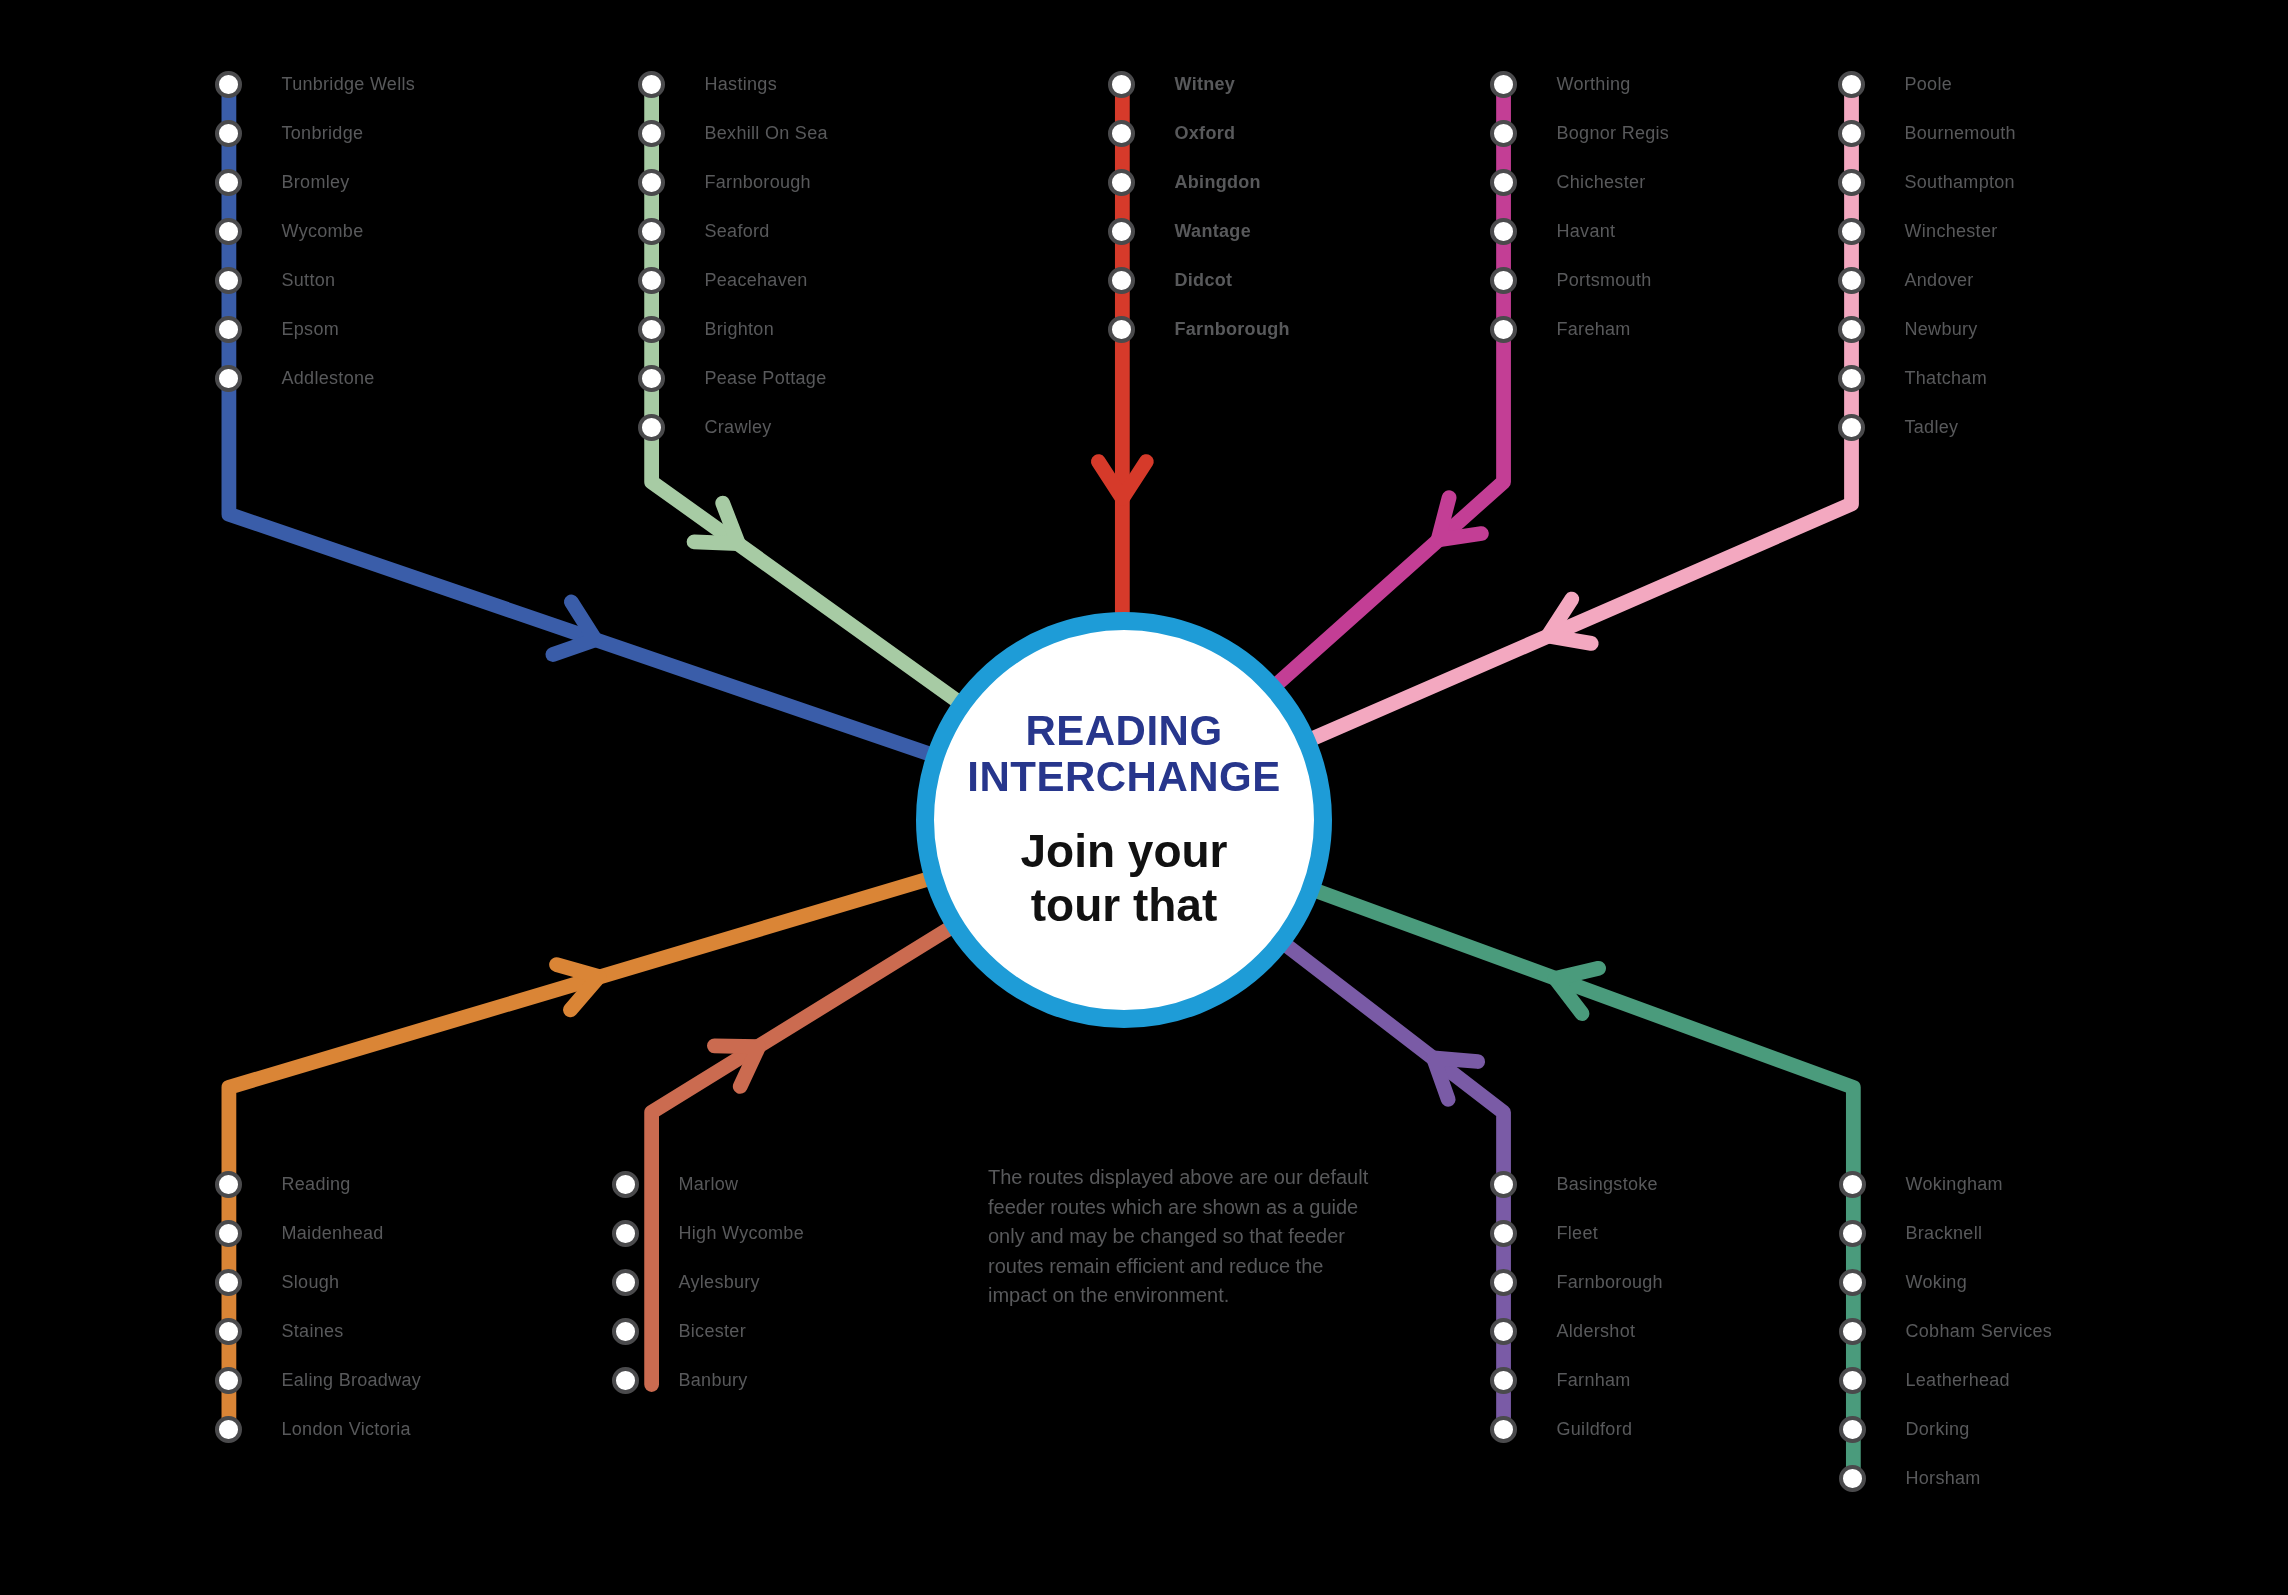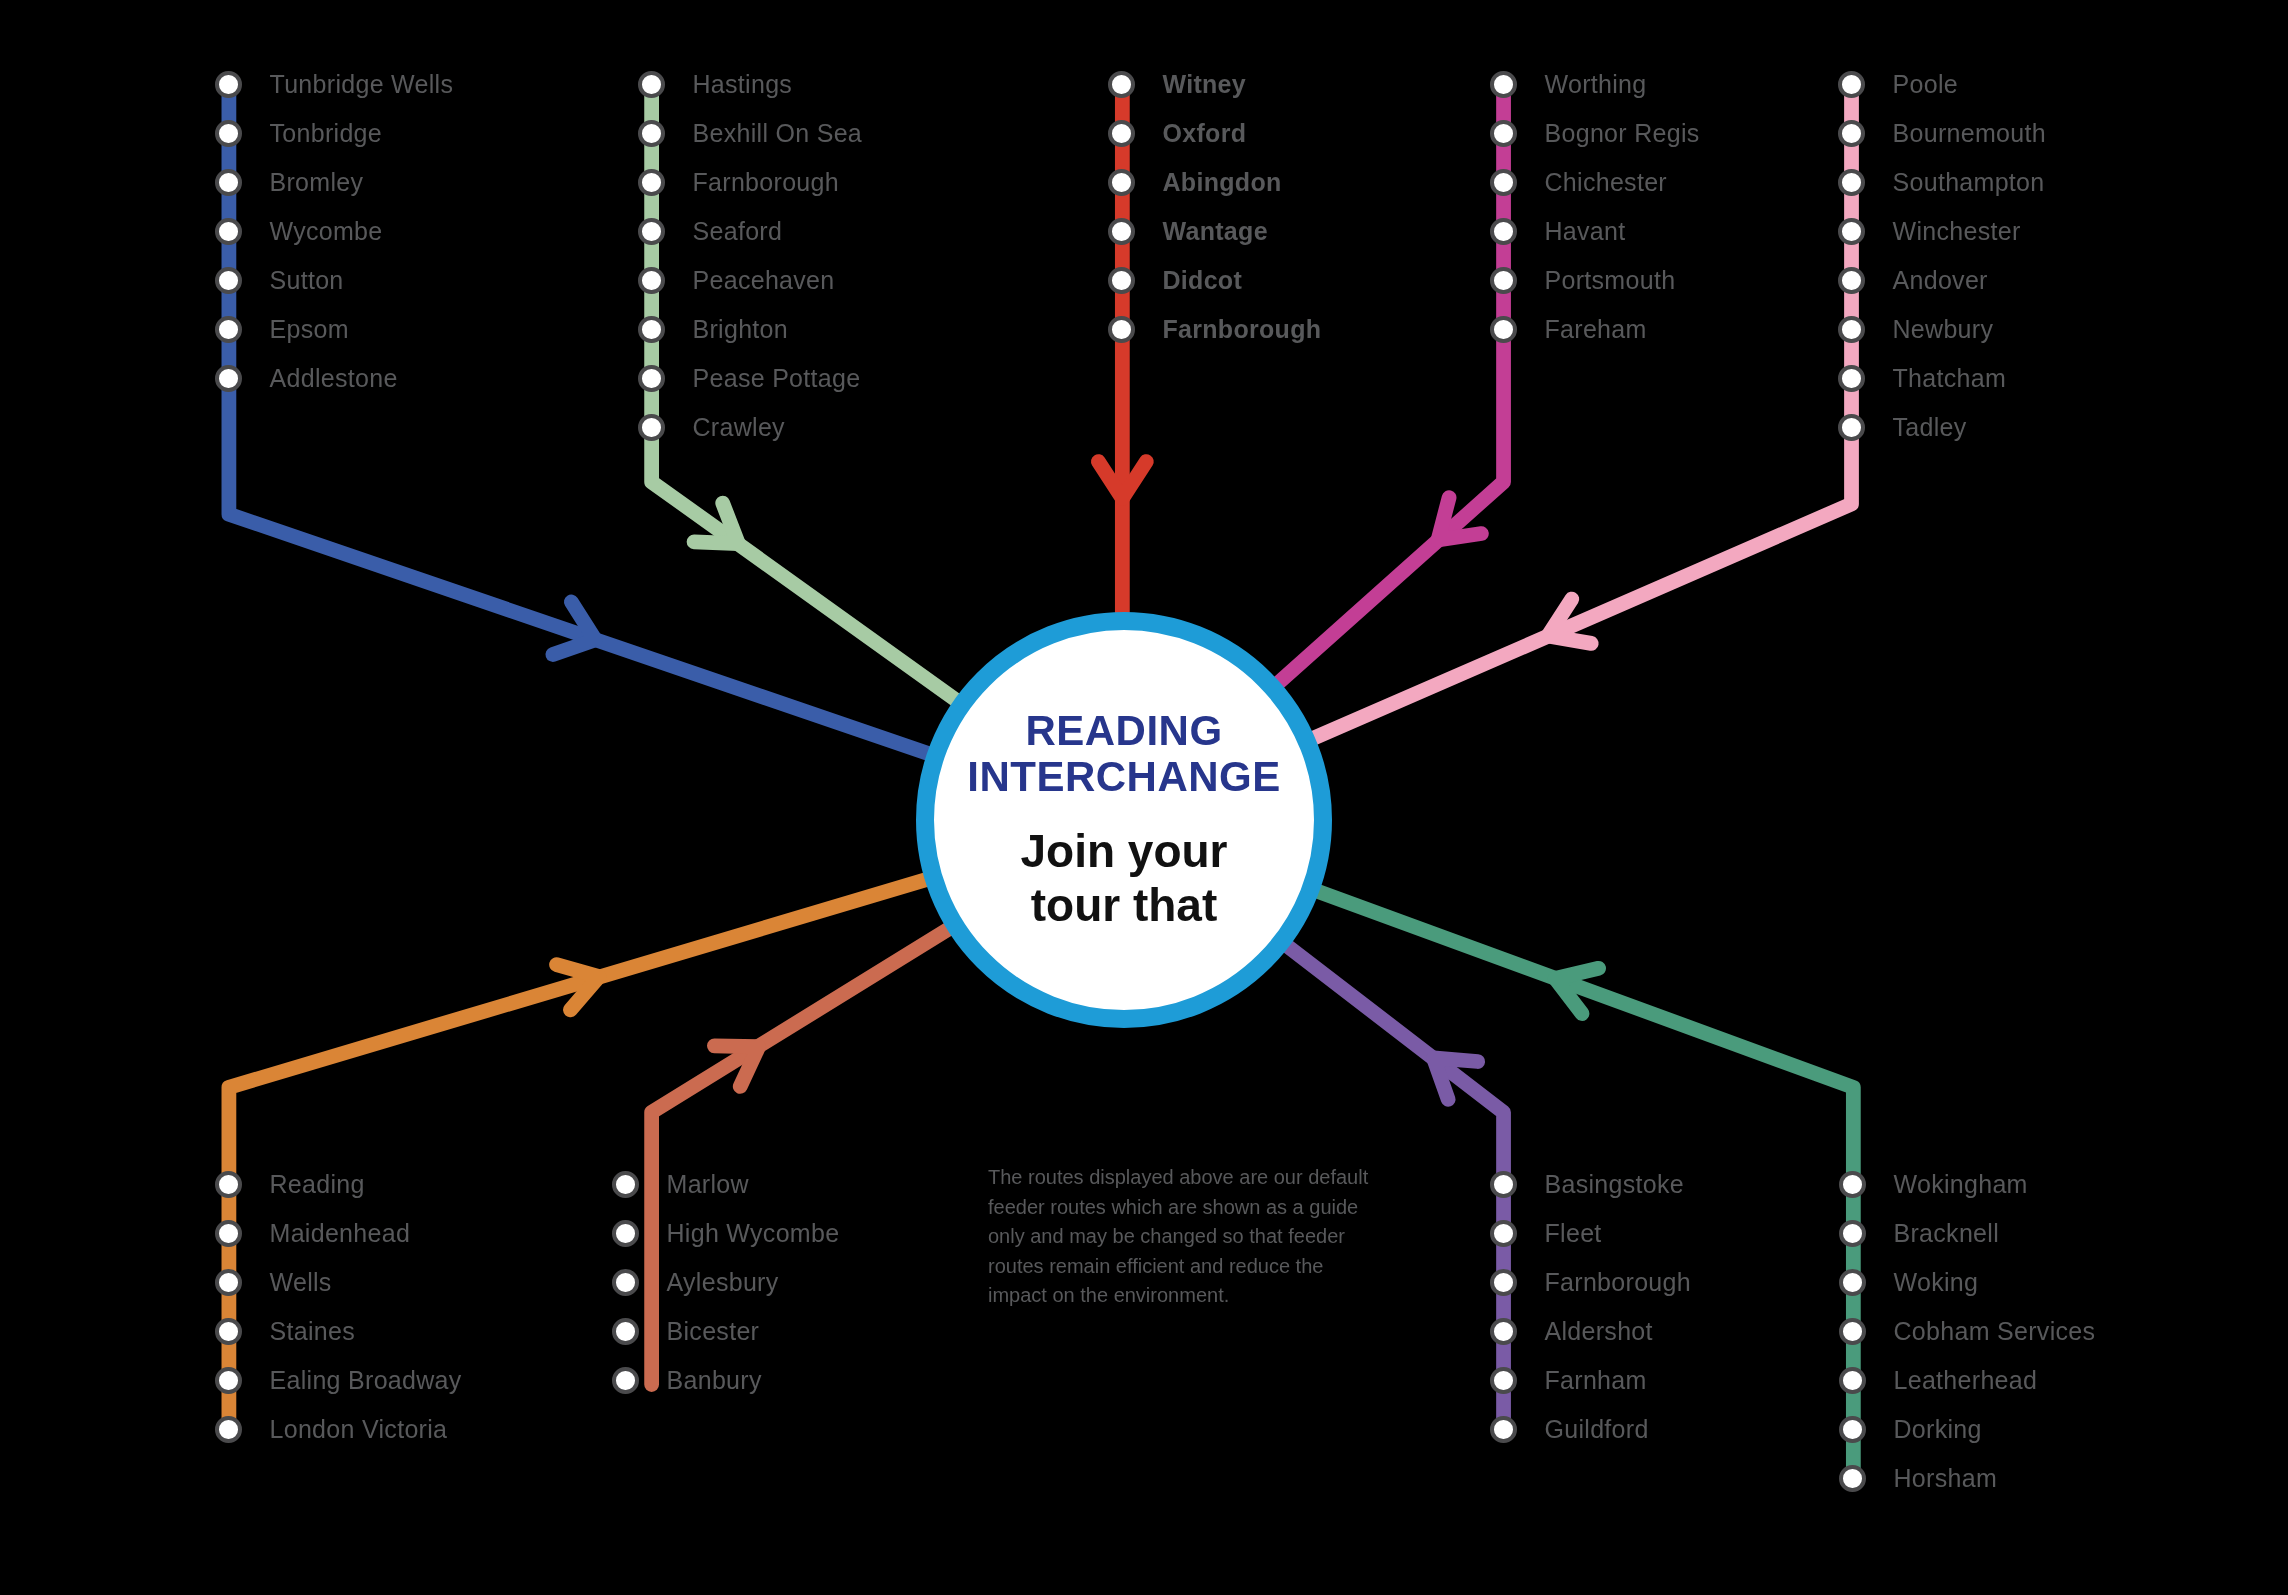--- a/index.html
+++ b/index.html
@@ -5,21 +5,21 @@
   html,body{margin:0;padding:0;background:#000;}
   .canvas{
     position:relative;width:2289px;height:1596px;background:#000000;
     font-family:"Liberation Sans",sans-serif;overflow:hidden;
   }
   svg.routes{position:absolute;left:0;top:0;}
   svg.routes path{fill:none;stroke-width:16;stroke-linecap:round;stroke-linejoin:round;}
   .route-list{position:absolute;}
   .station-row{display:flex;align-items:center;height:49px;}
   .dot{width:18.5px;height:18.5px;border-radius:50%;background:#ffffff;border:4.6px solid #4A4A4C;flex:0 0 auto;}
-  .station-label{margin-left:28px;font-size:25px;color:#58595B;letter-spacing:0.3px;white-space:nowrap;}
+  .station-label{margin-left:40px;font-size:18px;color:#58595B;letter-spacing:0.3px;white-space:nowrap;}
   .hub{
     position:absolute;left:916px;top:612px;width:380px;height:380px;
     border:18.5px solid #1E9CD7;border-radius:50%;background:#ffffff;
     display:flex;flex-direction:column;align-items:center;justify-content:center;text-align:center;
   }
   .hub-title{font-size:42px;font-weight:800;line-height:1.1;letter-spacing:0.5px;color:#27368C;}
   .hub-sub{margin-top:24px;font-size:46px;font-weight:700;color:#111111;line-height:1.18;}
   .note{
     position:absolute;left:988px;top:1163px;width:395px;
     font-size:20px;line-height:1.48;color:#58595B;
@@ -257,21 +257,21 @@
         <span class="station-label">Reading</span>
       </div>
 
       <div class="station-row">
         <span class="dot"></span>
         <span class="station-label">Maidenhead</span>
       </div>
 
       <div class="station-row">
         <span class="dot"></span>
-        <span class="station-label">Wells</span>
+        <span class="station-label">Slough</span>
       </div>
 
       <div class="station-row">
         <span class="dot"></span>
         <span class="station-label">Staines</span>
       </div>
 
       <div class="station-row">
         <span class="dot"></span>
         <span class="station-label">Ealing Broadway</span>

